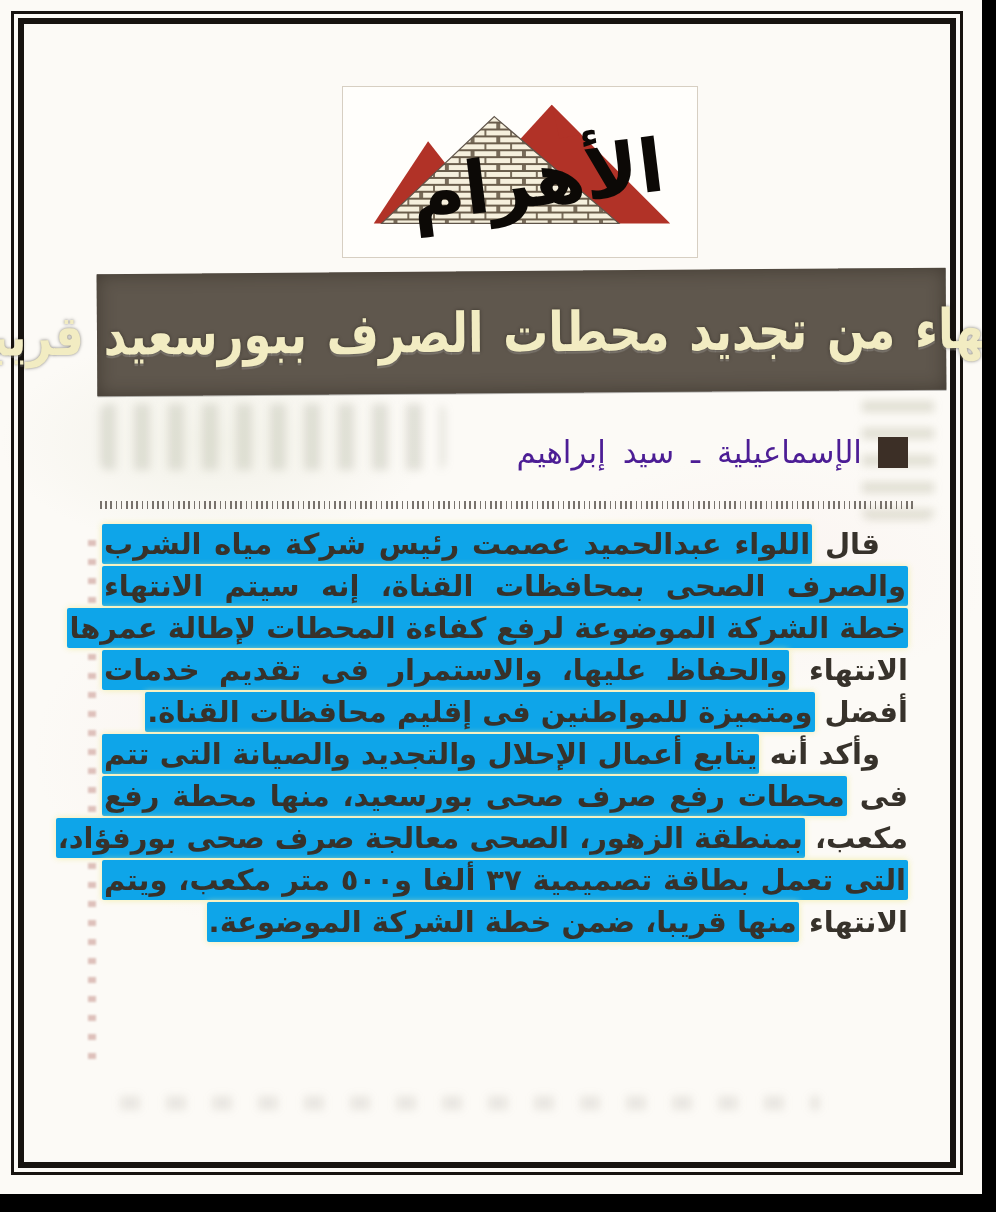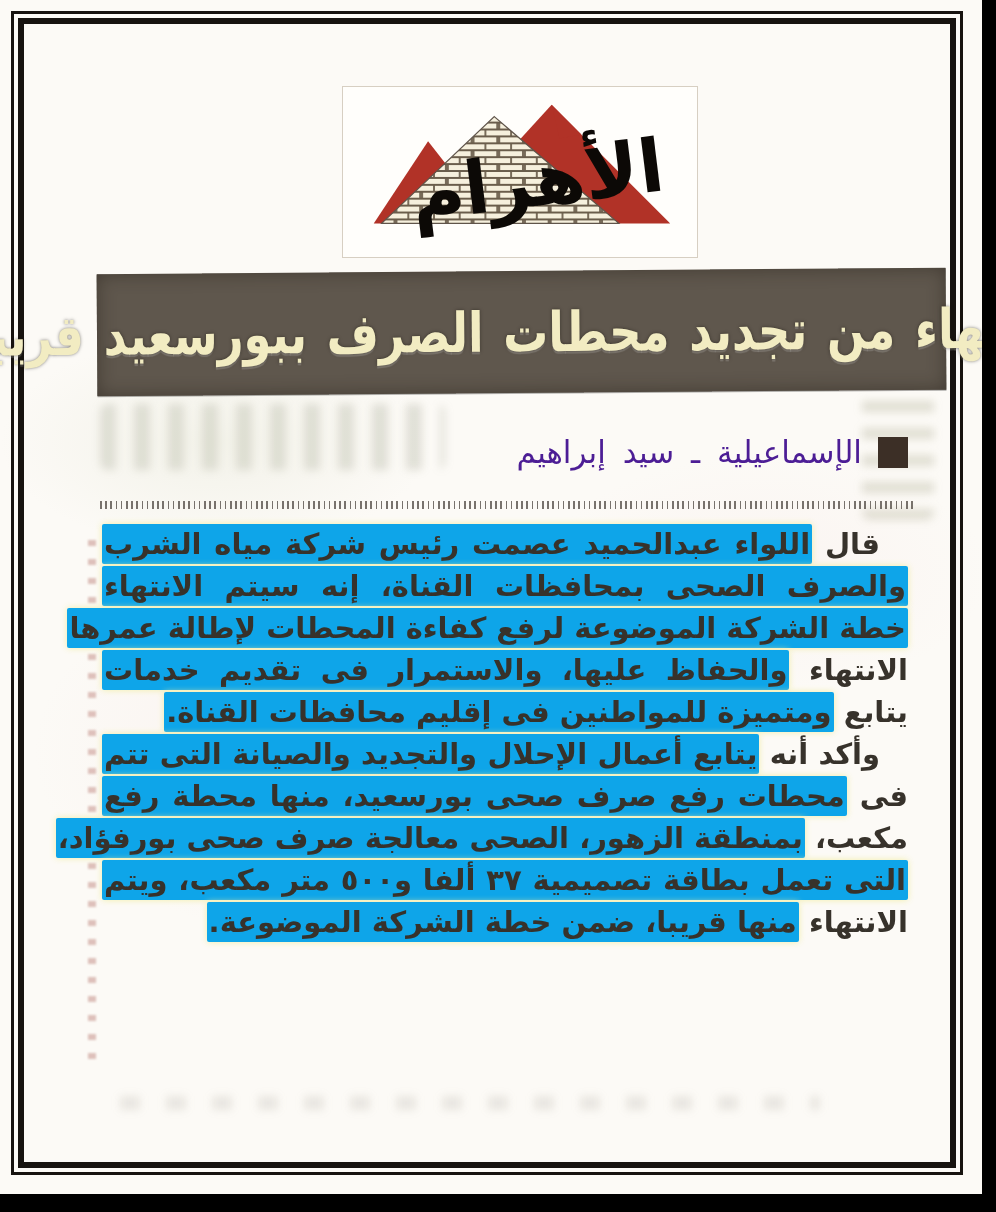--- a/index.html
+++ b/index.html
@@ -142,21 +142,21 @@
       <span class="byline-text">الإسماعيلية ـ سيد إبراهيم</span>
     </div>
 
     <div class="divider"></div>
 
     <div class="article" id="article">
         <div class="line indent"><span>قال </span><span class="hl">اللواء عبدالحميد عصمت رئيس شركة مياه الشرب</span></div>
         <div class="line"><span class="hl">والصرف الصحى بمحافظات القناة، إنه سيتم الانتهاء</span></div>
         <div class="line"><span class="hl">خطة الشركة الموضوعة لرفع كفاءة المحطات لإطالة عمرها</span></div>
         <div class="line"><span>الانتهاء </span><span class="hl">والحفاظ عليها، والاستمرار فى تقديم خدمات</span></div>
-        <div class="line last"><span>يتابع </span><span class="hl">ومتميزة للمواطنين فى إقليم محافظات القناة.</span></div>
+        <div class="line last"><span>أفضل </span><span class="hl">ومتميزة للمواطنين فى إقليم محافظات القناة.</span></div>
         <div class="line indent"><span>وأكد أنه </span><span class="hl">يتابع أعمال الإحلال والتجديد والصيانة التى تتم</span></div>
         <div class="line"><span>فى </span><span class="hl">محطات رفع صرف صحى بورسعيد، منها محطة رفع</span></div>
         <div class="line"><span>مكعب، </span><span class="hl">بمنطقة الزهور، الصحى معالجة صرف صحى بورفؤاد،</span></div>
         <div class="line"><span class="hl">التى تعمل بطاقة تصميمية ٣٧ ألفا و٥٠٠ متر مكعب، ويتم</span></div>
         <div class="line last"><span>الانتهاء </span><span class="hl">منها قريبا، ضمن خطة الشركة الموضوعة.</span></div>
       </div>
 
   </div>
 </div>
 

